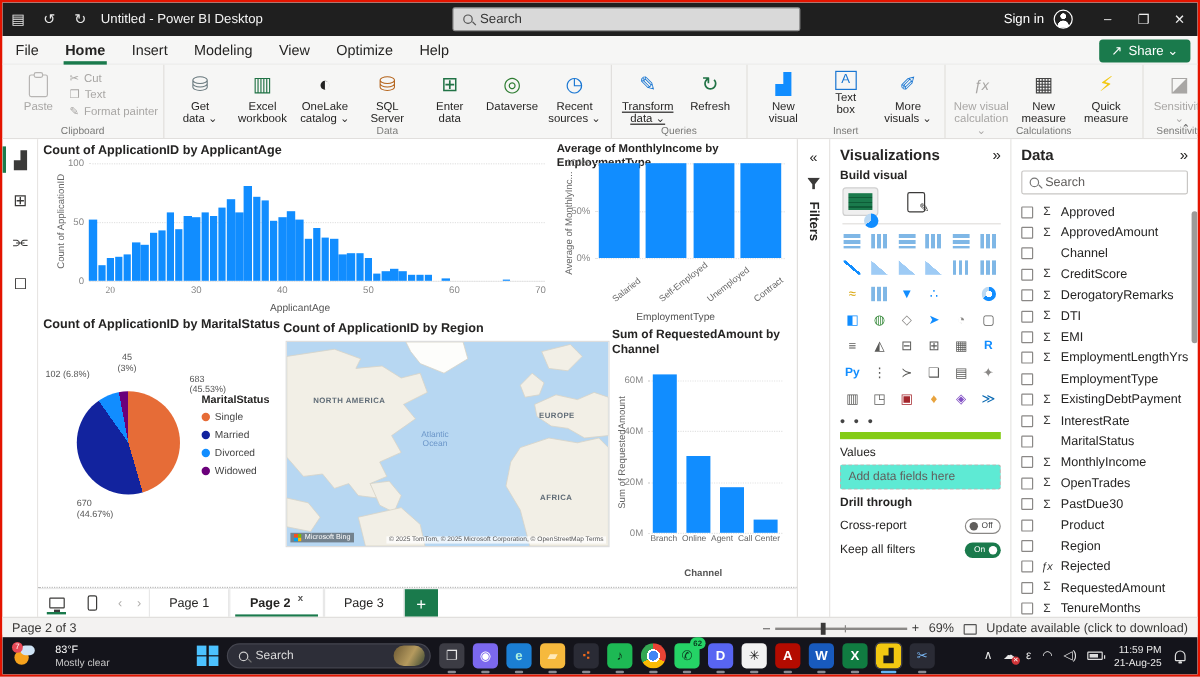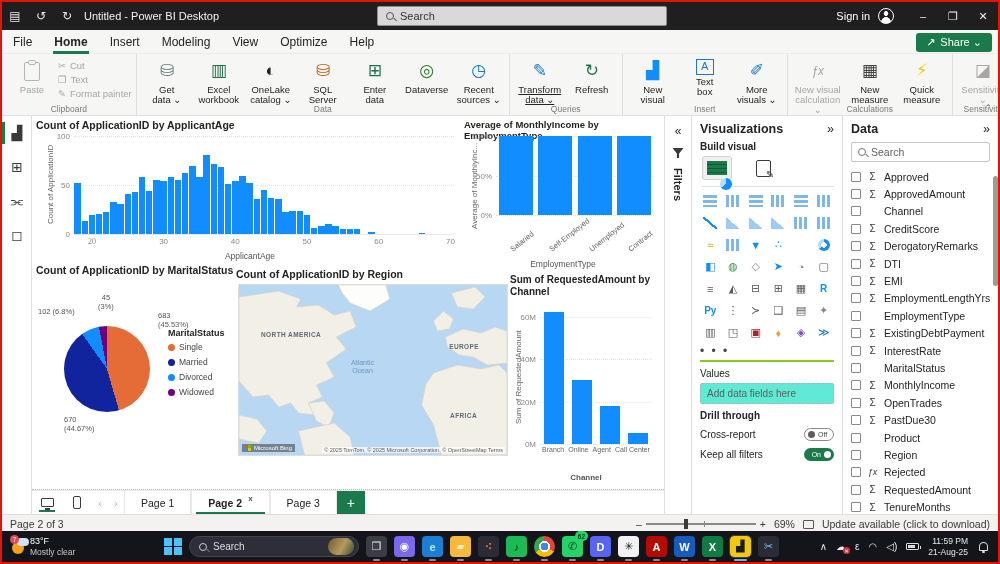--- a/index.html
+++ b/index.html
@@ -158,21 +158,21 @@
 .statusbar{position:absolute;left:0;top:512px;right:0;height:19px;background:#f3f2f1;border-top:1px solid #e1dfdd;display:flex;align-items:center;font-size:10.5px;color:#3b3a39;padding:0 8px}
 .sb-right{margin-left:auto;display:flex;align-items:center;gap:8px}
 .slider{display:flex;align-items:center;gap:4px}
 .track{width:110px;height:1.5px;background:#8a8886;position:relative}
 .thumb{position:absolute;left:38px;top:-4px;width:4px;height:10px;background:#3b3a39}
 .tickm{position:absolute;left:58px;top:-2px;width:1.5px;height:6px;background:#8a8886}
 .fit{width:11px;height:9px;border:1.2px solid #555;border-radius:1px}
 
 
 .taskbar{position:absolute;left:0;bottom:0;right:0;height:31px;background:#14141b;display:flex;align-items:center;color:#fff}
-.weather{display:flex;align-items:center;gap:0;padding:0 10px;min-width:150px}
+.weather{display:flex;align-items:center;gap:16px;padding:0 10px;min-width:150px}
 .wico{width:18px;height:16px;position:relative}
 .wico .sun{position:absolute;left:0;bottom:0;width:12px;height:12px;border-radius:50%;background:#f6a21d}
 .wico .cl{position:absolute;left:5px;top:0;width:12px;height:8px;border-radius:5px;background:#cfe3f5}
 .wico .bdg{position:absolute;left:-2px;top:-3px;background:#e74856;border-radius:50%;width:9px;height:9px;font-size:6.5px;display:flex;align-items:center;justify-content:center}
 .wtxt{font-size:8.5px;line-height:1.2}
 .wtxt .t1{font-size:9px}
 .wtxt .t2{color:#c8c8c8}
 .tb-center{display:flex;align-items:center;gap:7px;margin-left:12px}
 .start{width:18px;height:18px;display:grid;grid-template-columns:8px 8px;grid-template-rows:8px 8px;gap:1.5px;cursor:pointer}
 .start span{background:#4cc2ff}
@@ -654,21 +654,21 @@
         <div class="vcell" style="color: rgb(90, 90, 88);">▤</div>
         <div class="vcell" style="color: rgb(138, 136, 134);">✦</div>
         <div class="vcell" style="color: rgb(90, 90, 88);">▥</div>
         <div class="vcell" style="color: rgb(90, 90, 88);">◳</div>
         <div class="vcell" style="color: rgb(164, 38, 44);">▣</div>
         <div class="vcell" style="color: rgb(232, 163, 61);">♦</div>
         <div class="vcell" style="color: rgb(130, 80, 196);">◈</div>
         <div class="vcell" style="color: rgb(11, 106, 179);">≫</div>
       </div>
     <div class="vdots">• • •</div>
-    <div style="border-top:2px solid #84cc16">
+    <div style="border-top:6px solid #84cc16">
       <div class="sec-lbl">Values</div>
       <div class="fieldwell">Add data fields here</div>
       <div class="sec-lbl b">Drill through</div>
       <div class="drillrow">
         <span>Cross-report</span>
         <span class="tog off">
             <span class="knob"></span>
             <span>Off</span>
           </span>
       </div>

